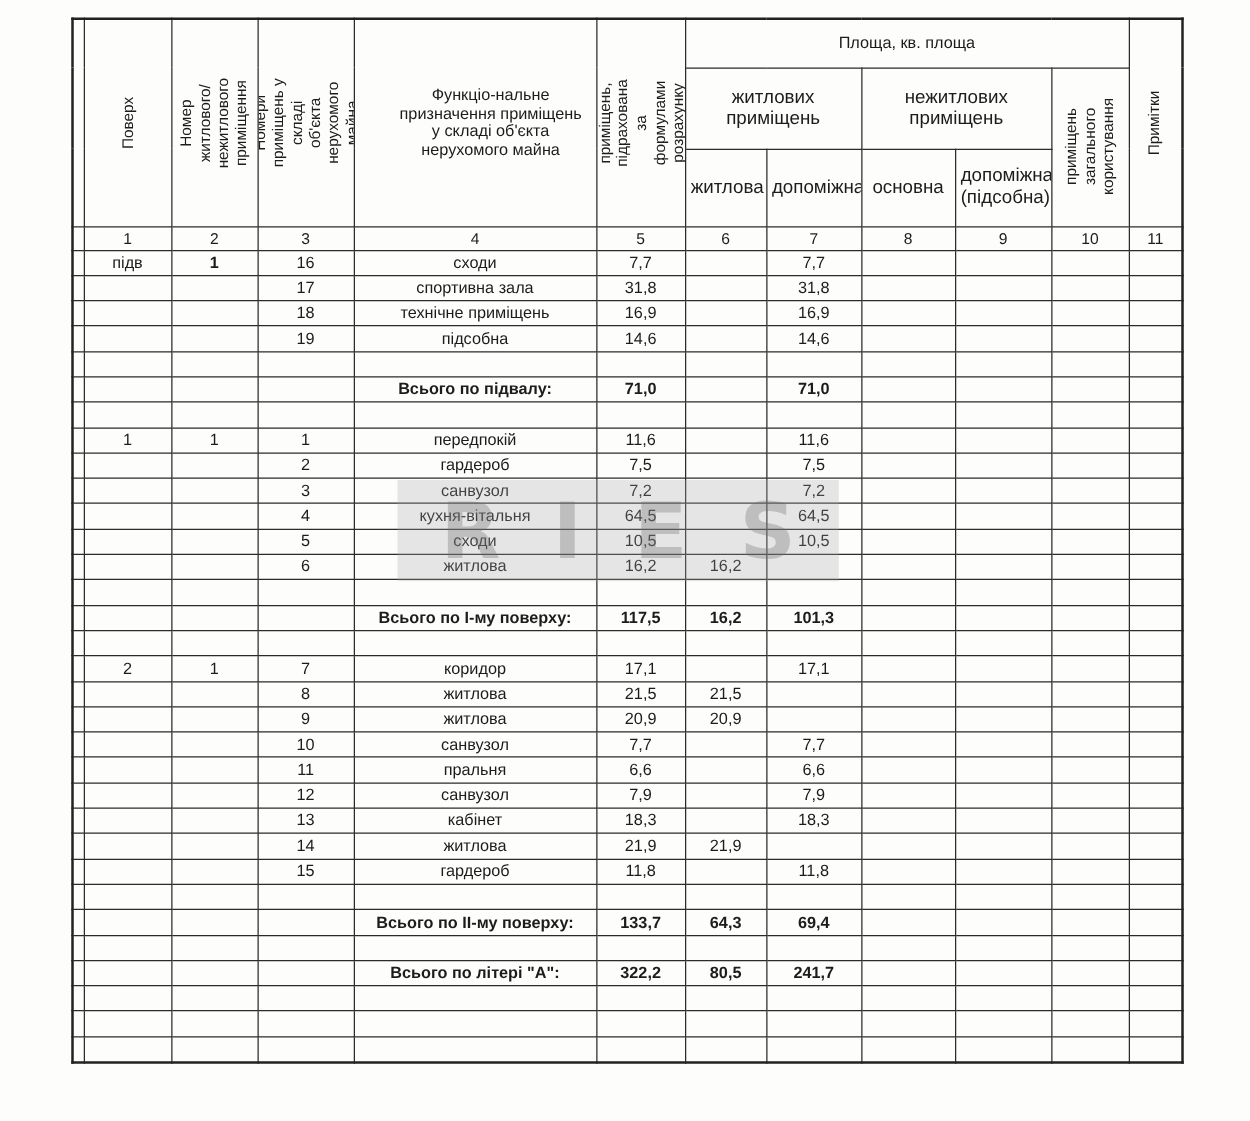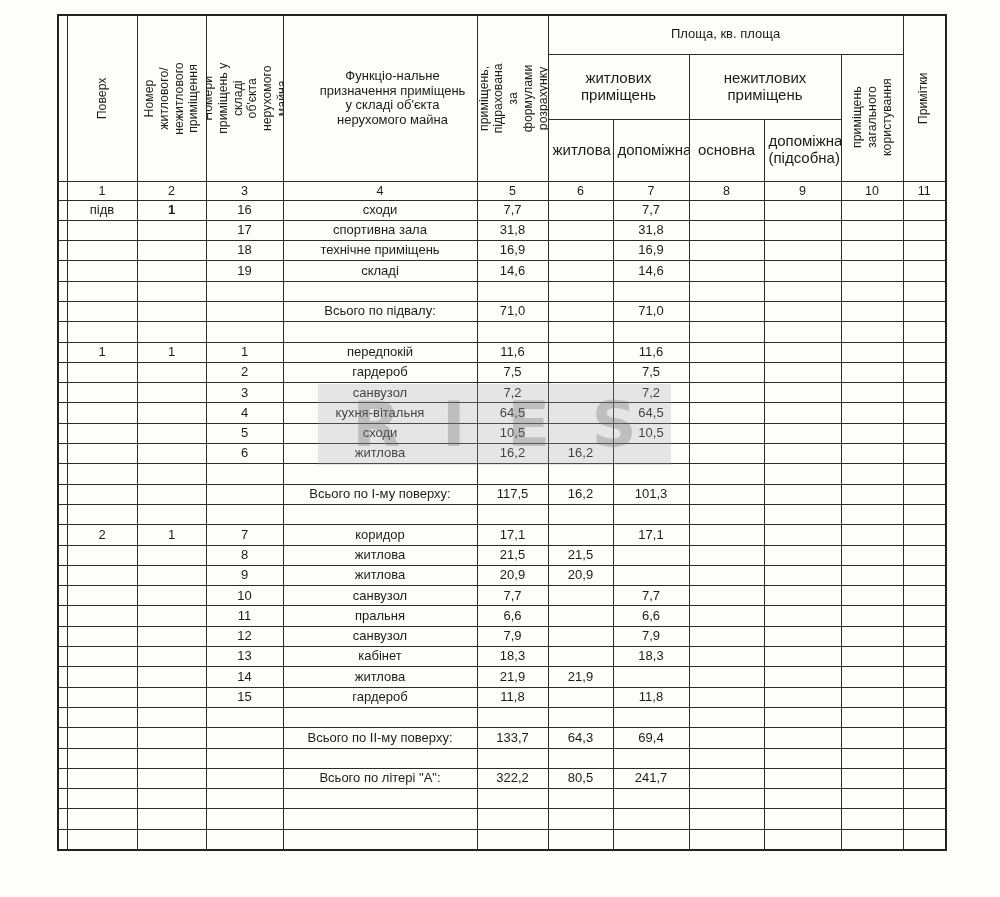--- a/index.html
+++ b/index.html
@@ -8,21 +8,21 @@
   table.main{position:absolute;left:57px;top:14px;width:888px;height:835px;
         border-collapse:collapse;table-layout:fixed;border:2px solid #222;}
   th,td{border:1.5px solid #2b2b2b;padding:0;margin:0;text-align:center;vertical-align:middle;
         font-weight:normal;font-size:13px;line-height:1.12;overflow:hidden;white-space:nowrap;}
   thead tr.h-a{height:39px;}
   thead tr.h-b{height:65px;}
   thead tr.h-c{height:62px;}
   thead tr.h-n{height:19px;}
   thead td{font-size:12.5px;}
   tbody tr{height:20.3px;}
-  tr.total td{font-weight:normal;margin-left:16px;}
+  tr.total td{font-weight:bold;margin-left:16px;}
   .vwrap{display:flex;align-items:center;justify-content:center;height:100%;width:100%;}
   .vtext{transform:rotate(-90deg);text-align:center;font-size:12.3px;line-height:1.2;white-space:normal;}
   .w160{width:160px;}
   .w124{width:124px;}
   .purpose-head{white-space:normal;font-size:13px;padding:0 10px;margin-left:25px;}
   .subhead{white-space:normal;font-size:15px;padding:0 4px;}
   
   .wm-band{position:absolute;left:318px;top:384px;width:353px;height:81px;
         background:rgba(168,168,168,0.27);display:flex;align-items:center;justify-content:center;
         z-index:5;pointer-events:none;}
@@ -157,21 +157,21 @@
           <td></td>
           <td></td>
           <td></td>
           <td></td>
         </tr>
         <tr>
           <td></td>
           <td></td>
           <td></td>
           <td>19</td>
-          <td>складі</td>
+          <td>підсобна</td>
           <td>14,6</td>
           <td></td>
           <td>14,6</td>
           <td></td>
           <td></td>
           <td></td>
           <td></td>
         </tr>
         <tr>
           <td></td>

